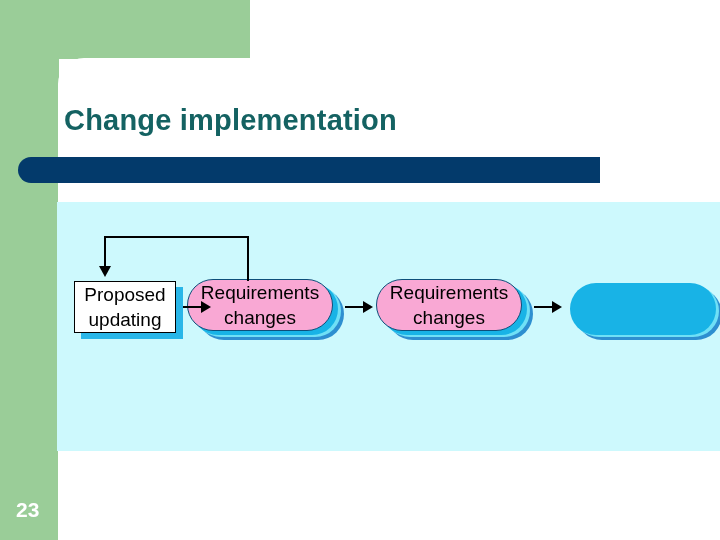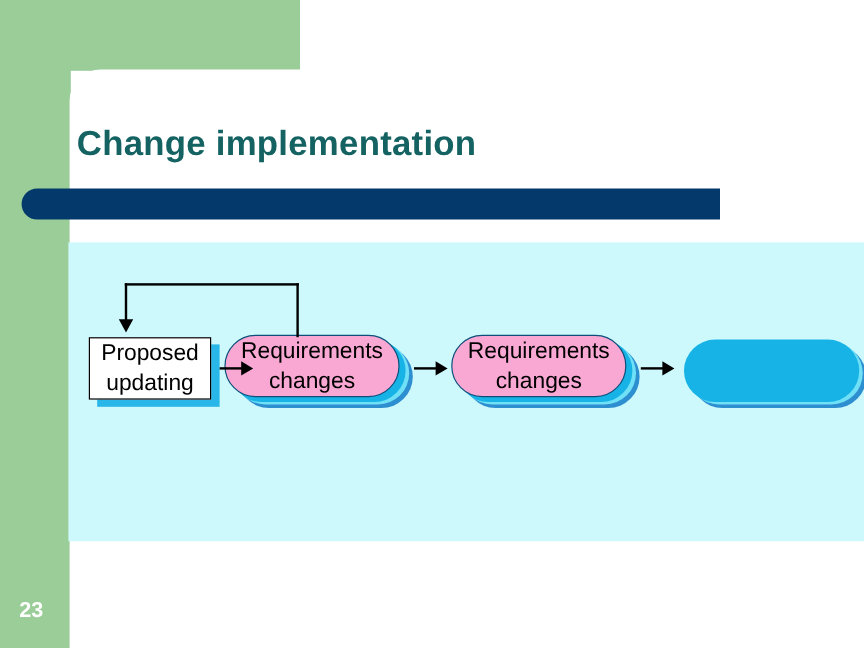--- a/index.html
+++ b/index.html
@@ -69,21 +69,21 @@
     color: #146262;
     letter-spacing: 0.2px;
     white-space: nowrap;
   }
 
   
   .page-number {
     position: absolute;
     left: 16px;
     top: 498px;
-    font-size: 18px;
+    font-size: 21px;
     font-weight: bold;
     color: #ffffff;
   }
 
   
   .diagram {
     position: absolute;
     left: 57px;
     top: 202px;
     width: 663px;

